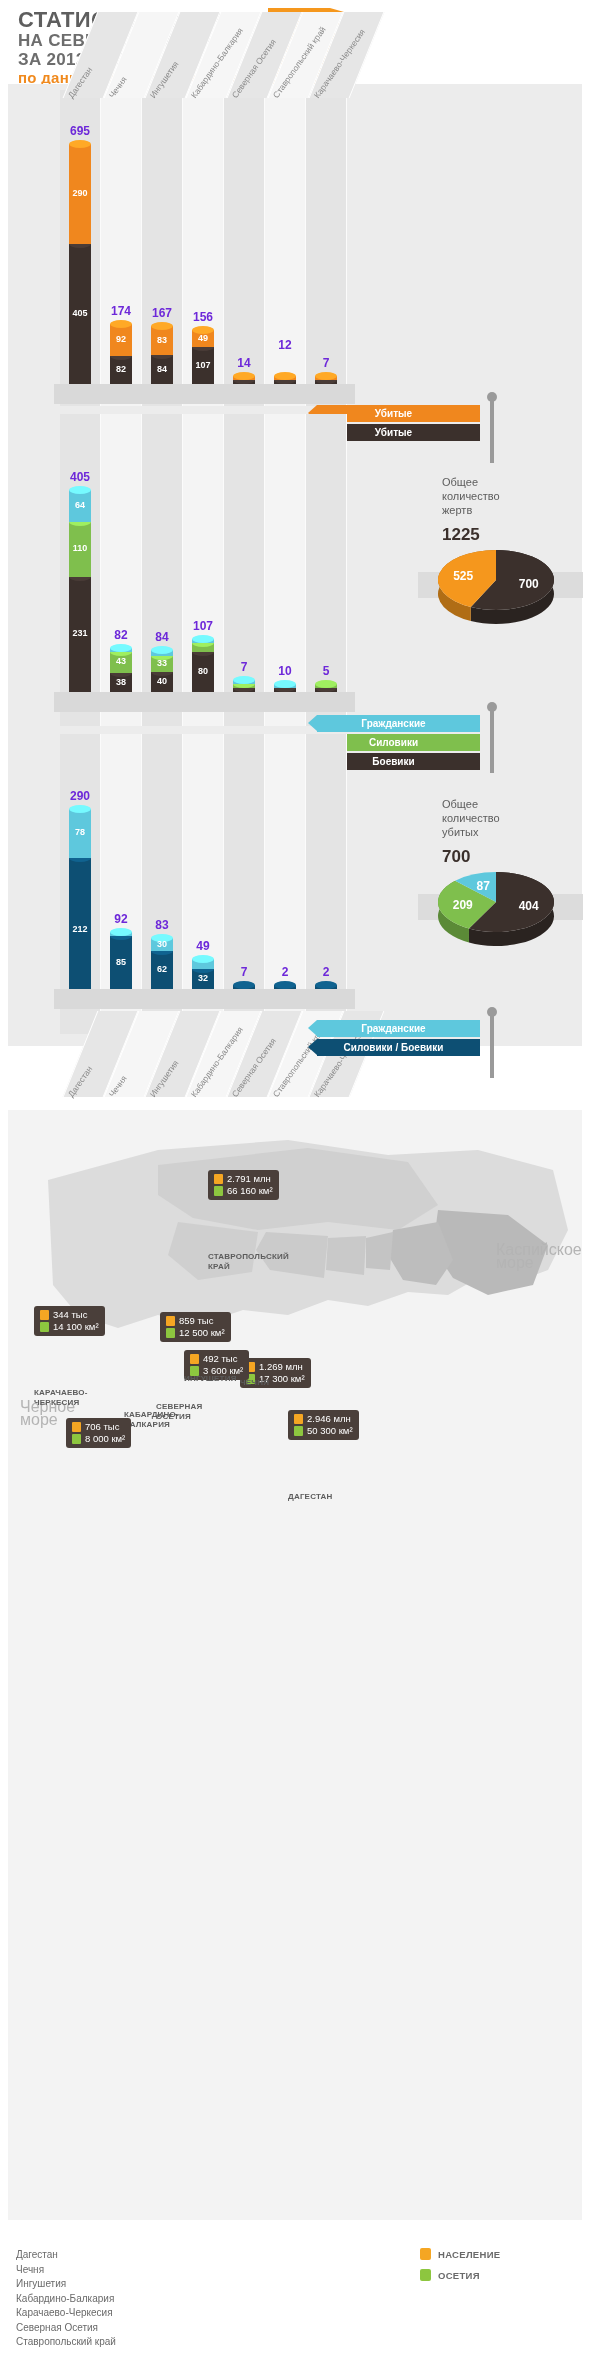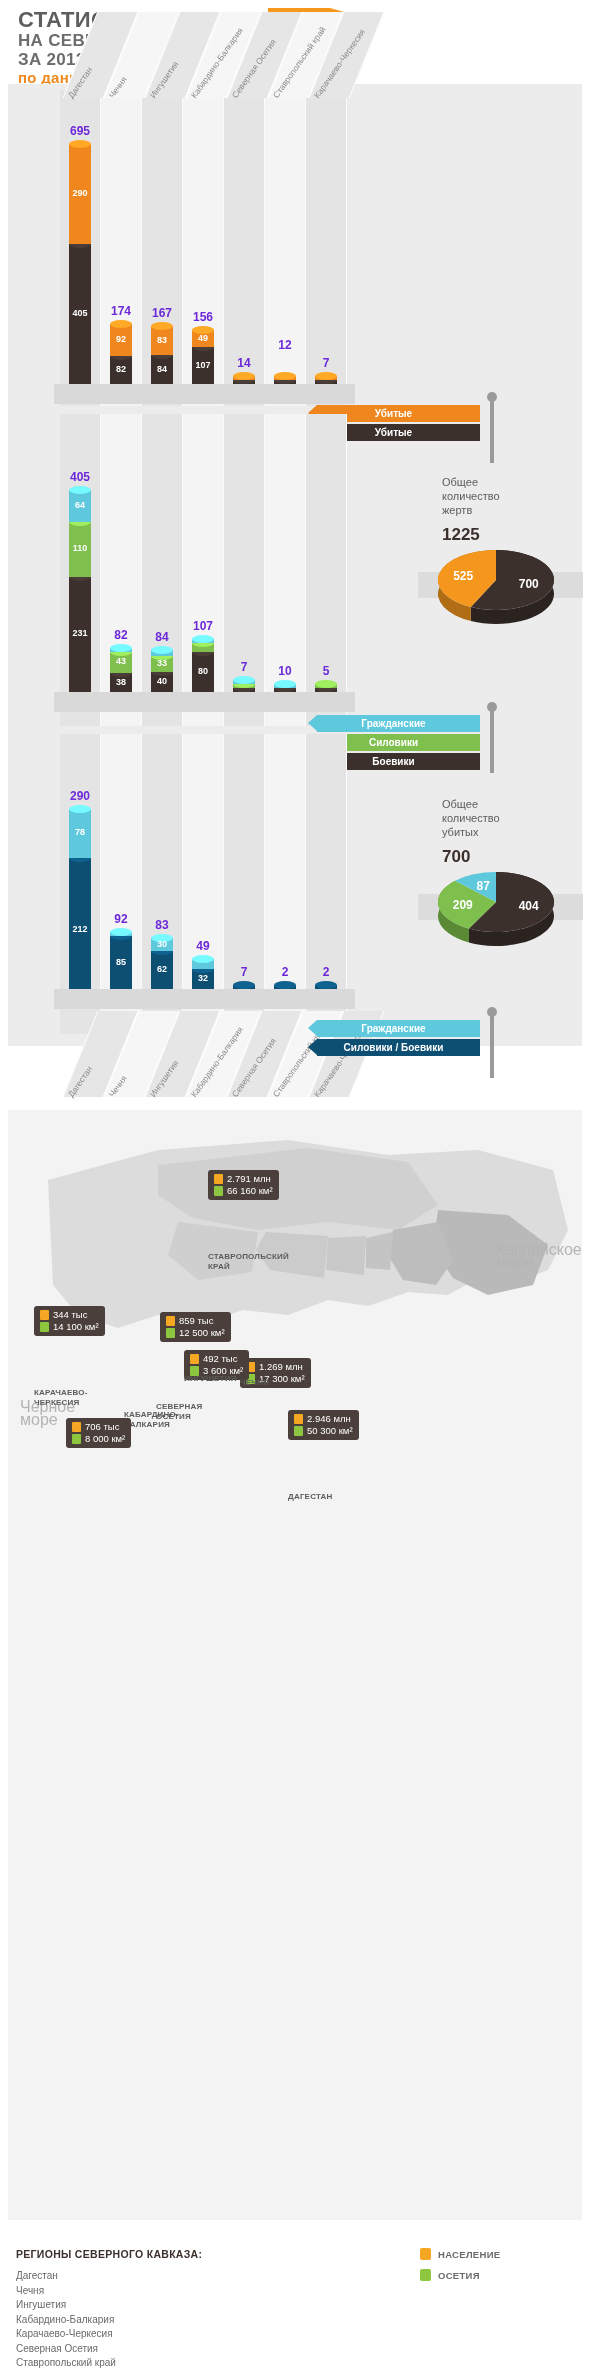--- a/index.html
+++ b/index.html
@@ -624,21 +624,20 @@
               <span class="ic area"></span>
               <span>8 000 км²</span>
             </div>
           </div>
           <div class="regname" style="left: 148px; top: 262px;">СЕВЕРНАЯ
 ОСЕТИЯ</div>
         </div>
     </div>
 
     <div class="legend-bottom">
-      <h4>РЕГИОНЫ СЕВЕРНОГО КАВКАЗА:</h4>
       <div id="legend-region-list">
           <div class="ritem">Дагестан</div>
           <div class="ritem">Чечня</div>
           <div class="ritem">Ингушетия</div>
           <div class="ritem">Кабардино-Балкария</div>
           <div class="ritem">Карачаево-Черкесия</div>
           <div class="ritem">Северная Осетия</div>
           <div class="ritem">Ставропольский край</div>
         </div>
     </div>

